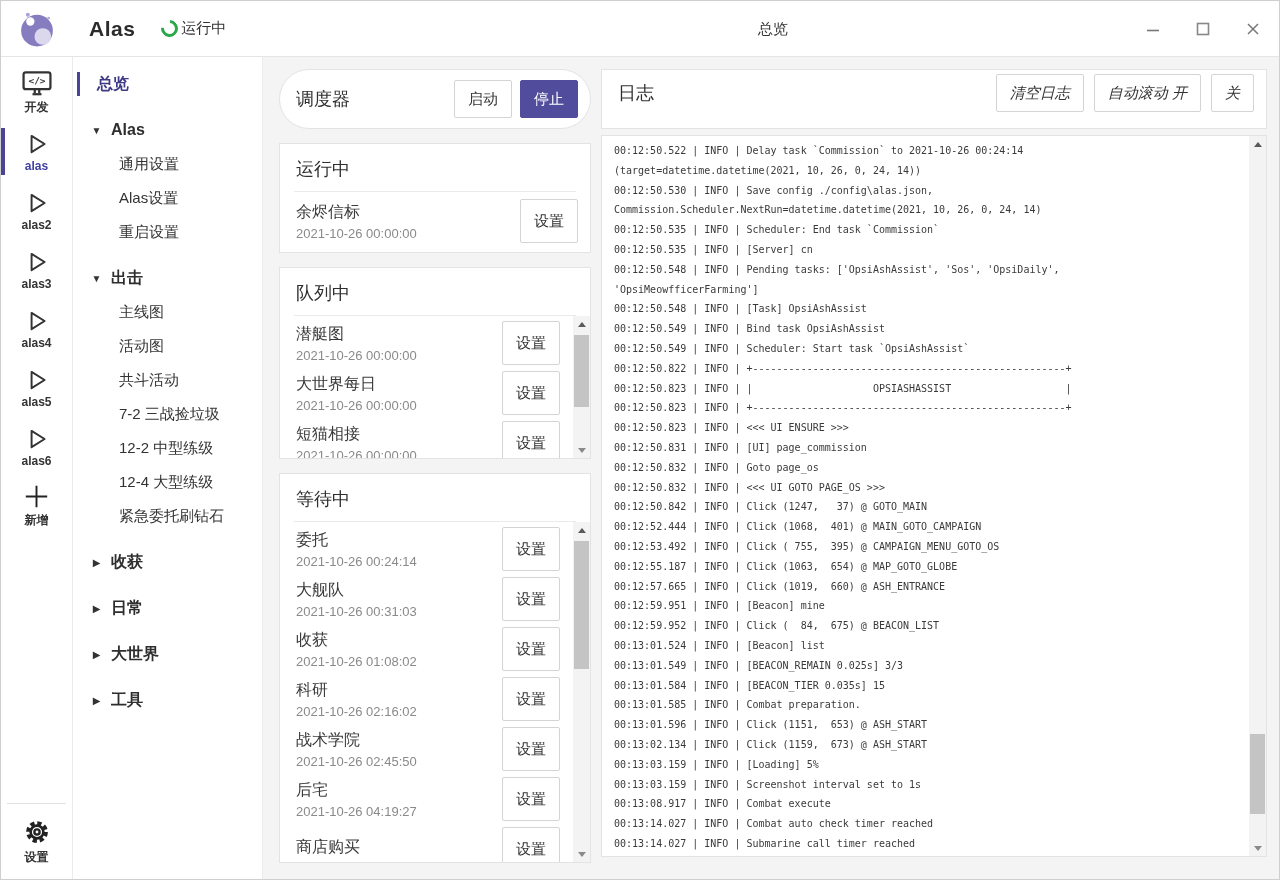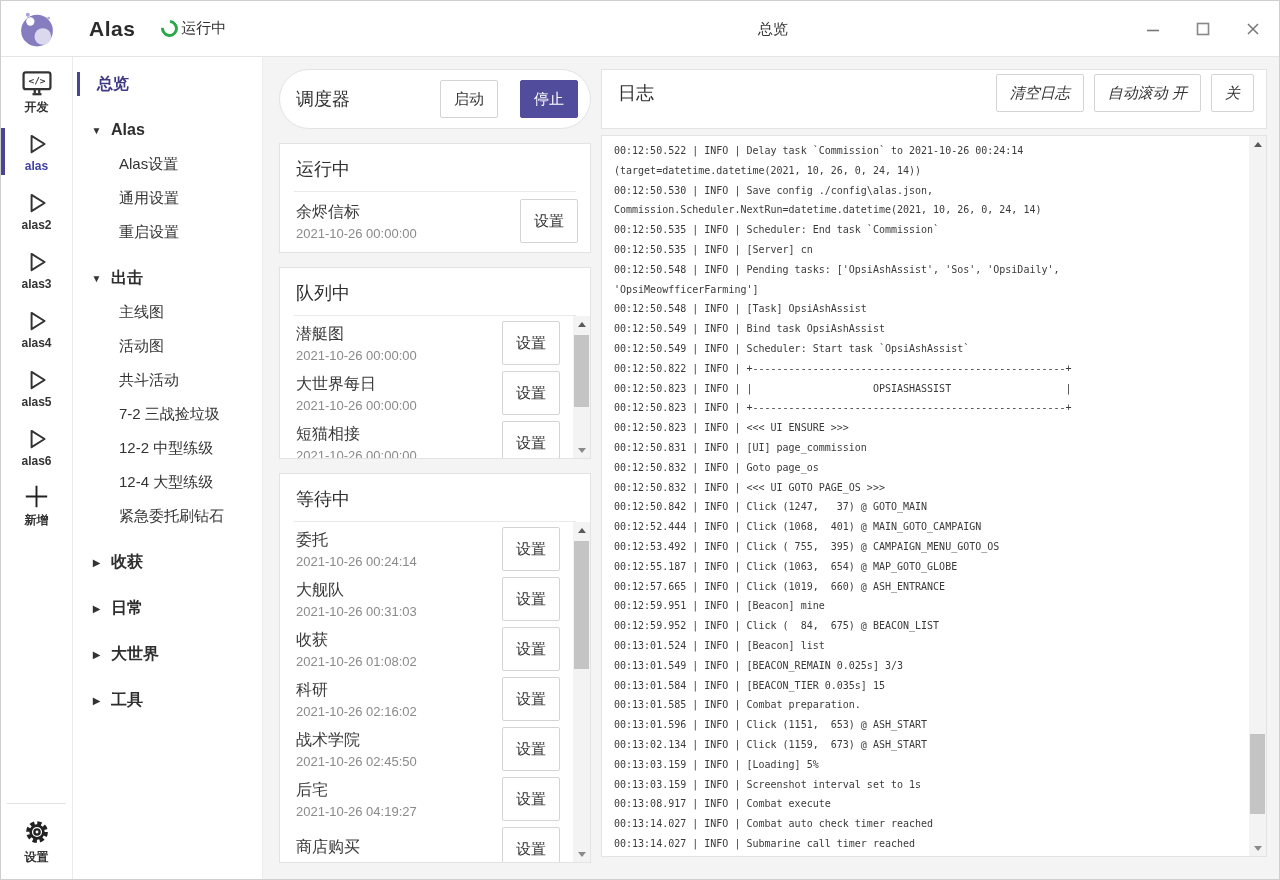--- a/index.html
+++ b/index.html
@@ -42,21 +42,21 @@
   
   .content{flex:1;background:#f4f4f5;padding:12px 12px 0 16px;display:flex;gap:10px;overflow:hidden;}
   .col-left{width:312px;flex:none;}
   .col-right{flex:1;min-width:0;}
   .card{background:#fff;border:1px solid #e3e3e6;}
 
   .scheduler-card{height:60px;margin-bottom:14px;display:flex;align-items:center;padding:0 12px 0 16px;border-radius:30px;}
   .panel-title{font-size:18px;color:#2f2f2f;flex:1;}
   .btn{background:#fff;border:1px solid #d4d4d4;border-radius:2px;font-size:15px;color:#333;font-family:inherit;cursor:pointer;}
   .btn-start{width:58px;height:38px;margin-right:4px;}
-  .btn-stop{width:58px;height:38px;background:#514c9c;border-color:#514c9c;color:#fff;margin-left:18px;}
+  .btn-stop{width:58px;height:38px;background:#514c9c;border-color:#514c9c;color:#fff;margin-left:4px;}
 
   .running-card{height:110px;margin-bottom:14px;display:flex;flex-direction:column;}
   .pending-card{height:192px;margin-bottom:14px;display:flex;flex-direction:column;}
   .waiting-card{height:390px;display:flex;flex-direction:column;}
   .card-head{margin:0 14px;padding:13px 2px 10px;font-size:18px;color:#2f2f2f;border-bottom:1px solid #eaeaea;flex:none;}
   .task-list{flex:1;position:relative;overflow:hidden;}
   .task-rows{position:absolute;left:0;top:2px;right:0;}
   .task-row{height:50px;display:flex;align-items:center;padding:0 30px 0 16px;}
   .task-row.no-scroll{padding-right:12px;height:54px;}
   .task-info{flex:1;min-width:0;}
@@ -192,24 +192,24 @@
 
     <nav class="navmenu" id="navmenu">
         <div class="nav-link active">
           <span>总览</span>
         </div>
         <div class="nav-group-header">
           <span class="nav-arrow">▼</span>
           <span>Alas</span>
         </div>
         <div class="nav-child">
+          <span>通用设置</span>
+        </div>
+        <div class="nav-child">
           <span>Alas设置</span>
-        </div>
-        <div class="nav-child">
-          <span>通用设置</span>
         </div>
         <div class="nav-child">
           <span>重启设置</span>
         </div>
         <div class="nav-group-header">
           <span class="nav-arrow">▼</span>
           <span>出击</span>
         </div>
         <div class="nav-child">
           <span>主线图</span>

